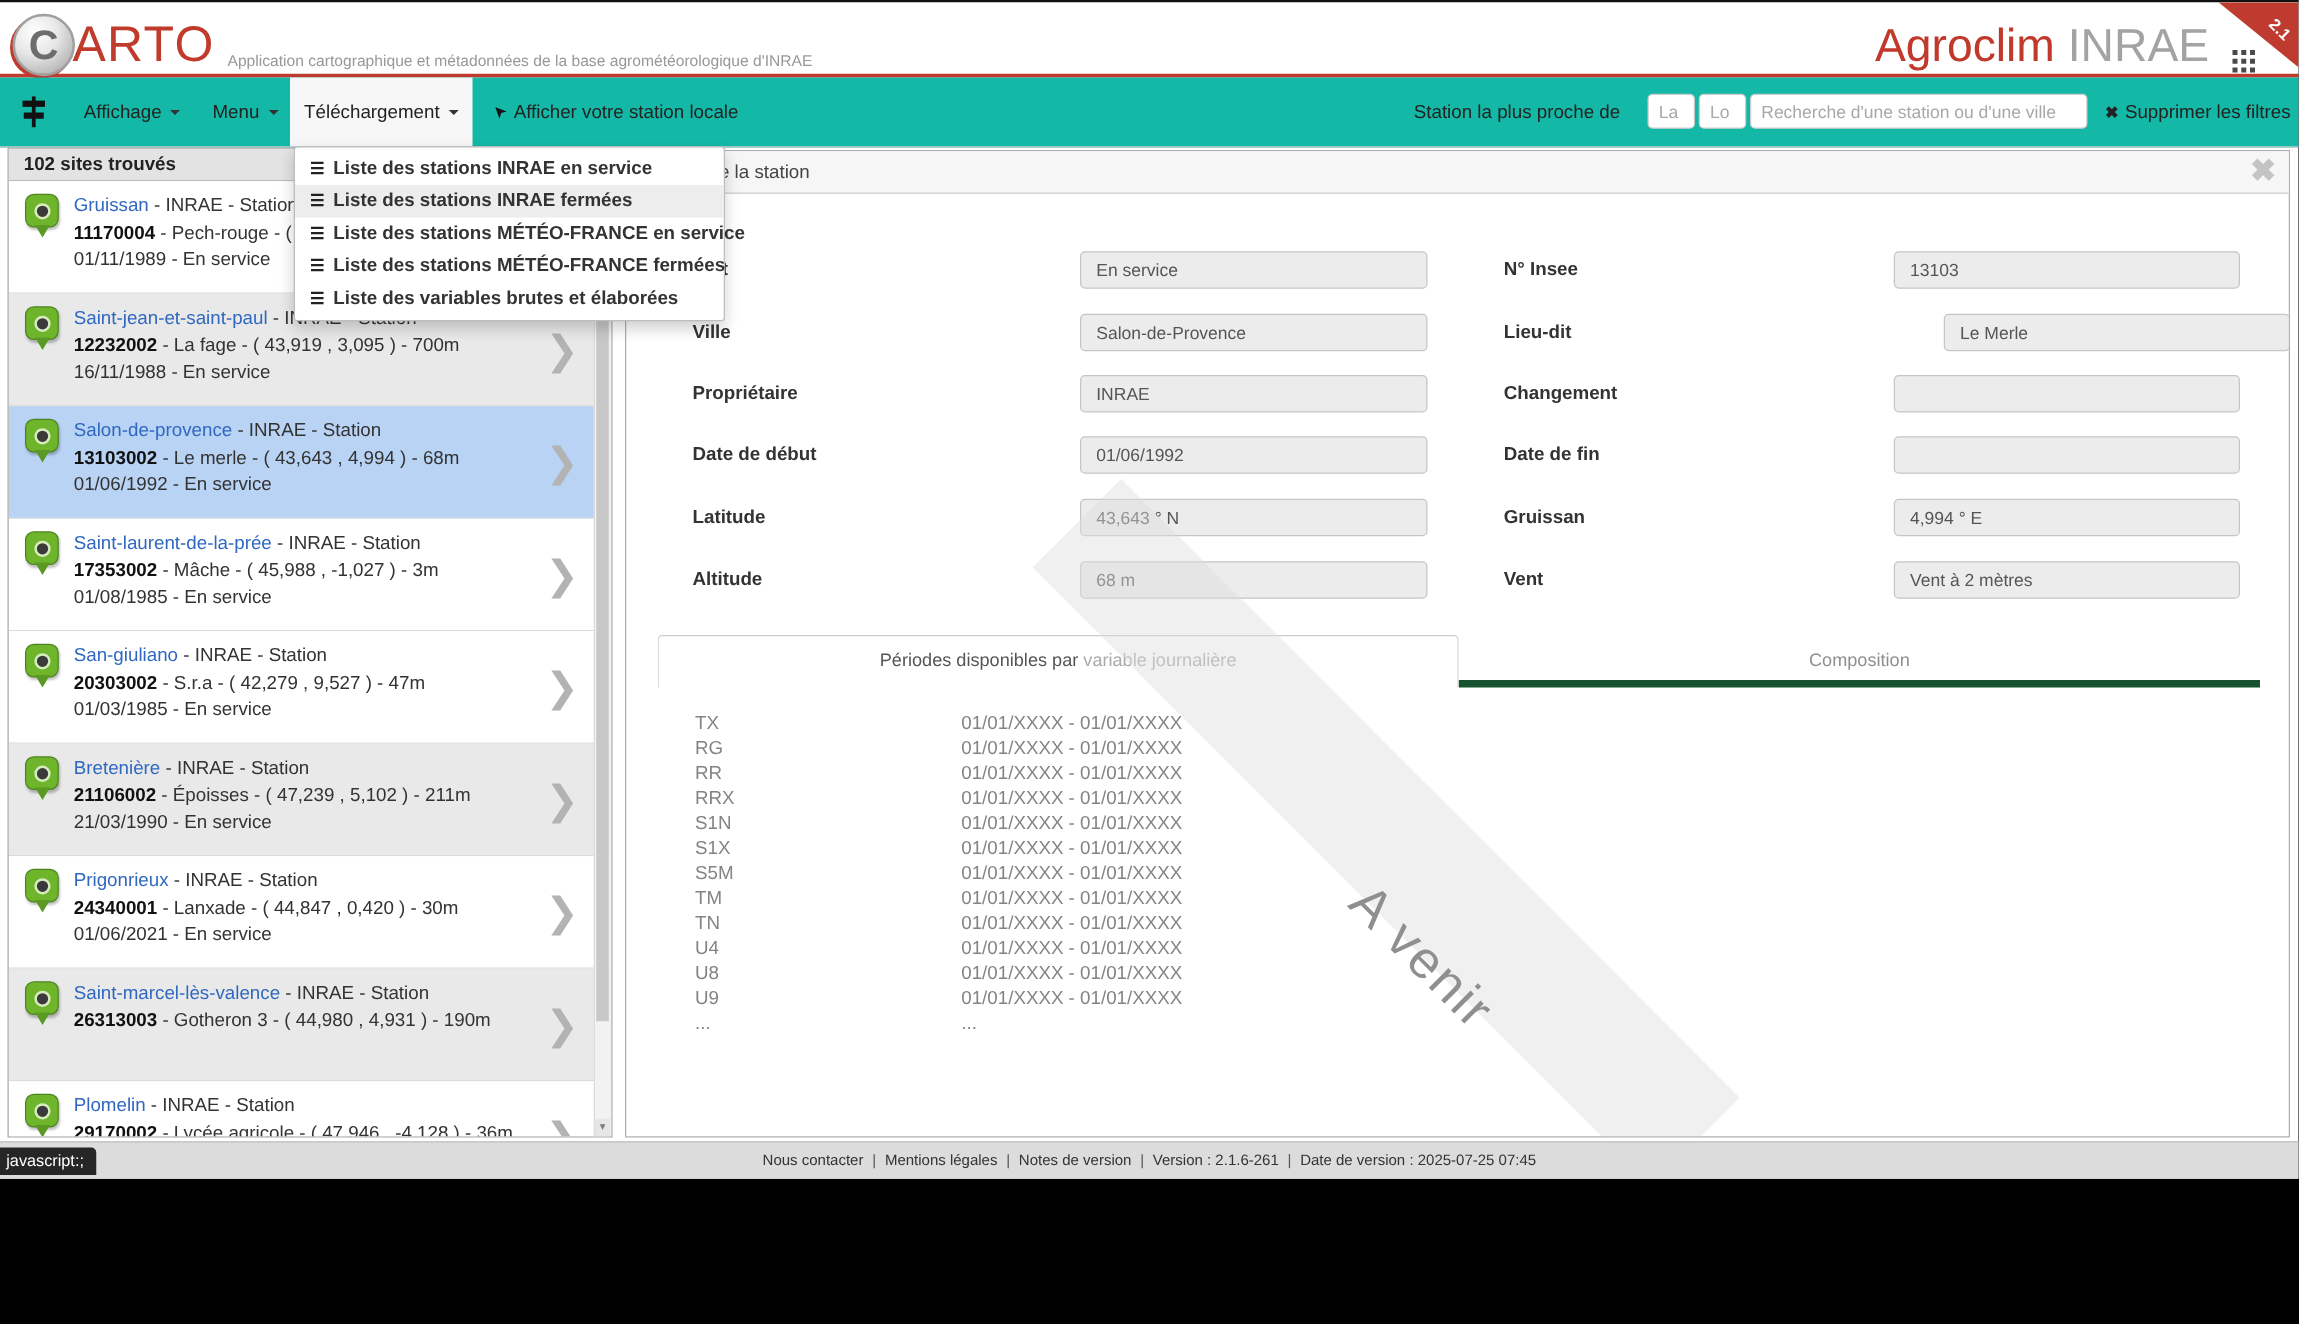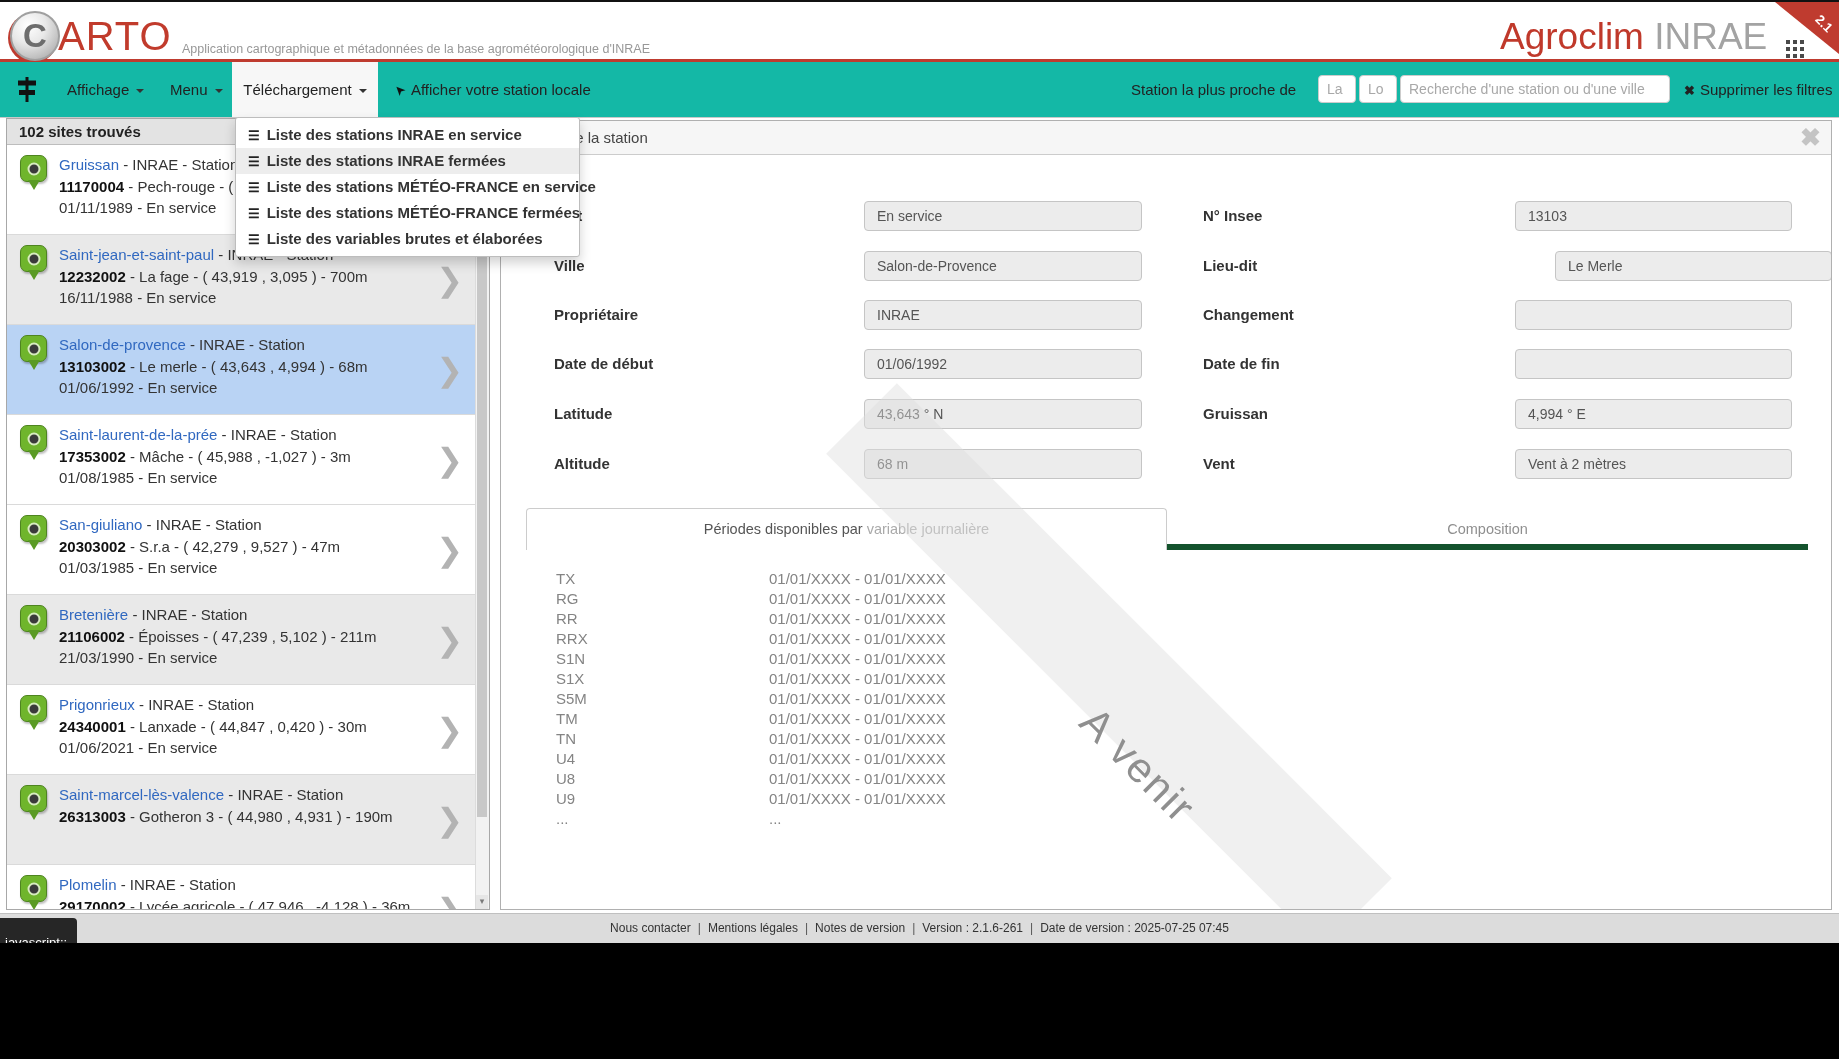--- a/index.html
+++ b/index.html
@@ -98,21 +98,21 @@
       transform:rotate(45deg);pointer-events:none;z-index:6;}
   .watermark{position:absolute;left:547px;top:653px;width:240px;height:60px;transform:rotate(45deg);
       font-size:42px;color:#8f8f8f;letter-spacing:2px;pointer-events:none;z-index:7;white-space:nowrap;}
 
   
   .footer{position:absolute;left:0;top:913px;width:100%;height:30px;background:#dcdcdc;border-top:1px solid #c0c0c0;
       box-sizing:border-box;text-align:center;line-height:29px;font-size:12px;color:#333;}
   .footer .sep{margin:0 7px;color:#555;}
   .footer .f-link{cursor:pointer;text-align:center;}
   .status-tip{position:absolute;left:0;top:918px;height:22px;line-height:22px;background:#262626;color:#fff;
-      font-size:13px;padding:14px 10px 0 5px;border-radius:0 4px 0 0;z-index:60;}
+      font-size:13px;padding:0 10px 0 5px;border-radius:0 4px 0 0;z-index:60;}
 </style>
 </head>
 <body>
 
 <div class="app">
   <div class="screen">
     <div class="topstrip"></div>
 
     <div class="header">
       <div class="logo-arc"></div>

